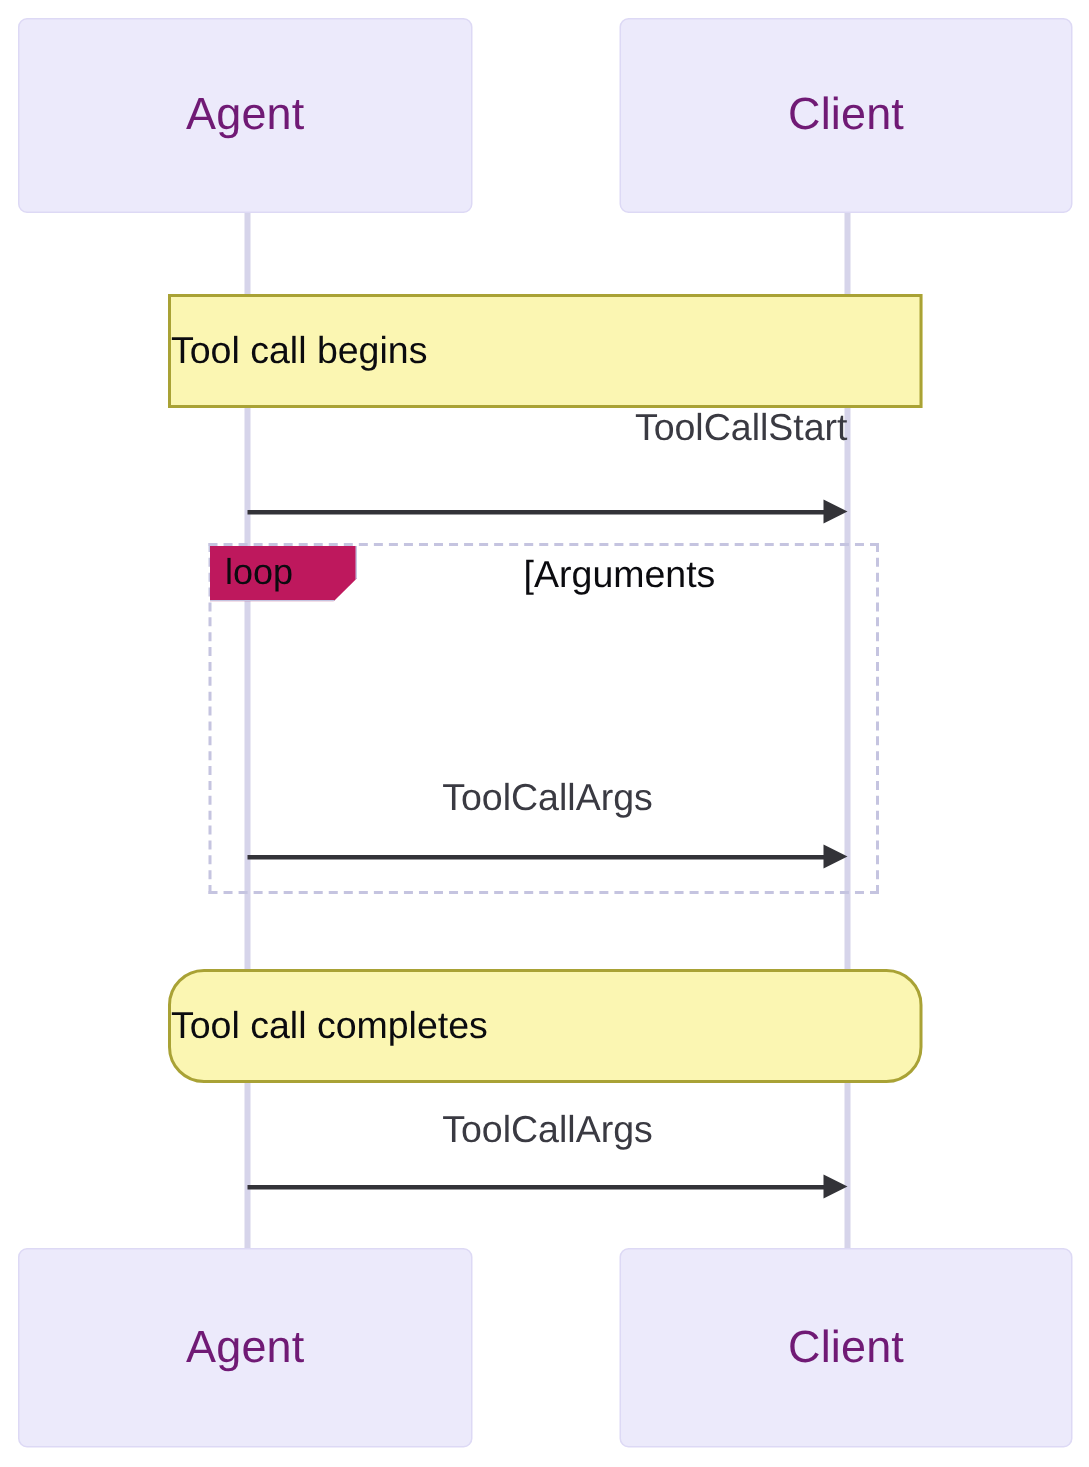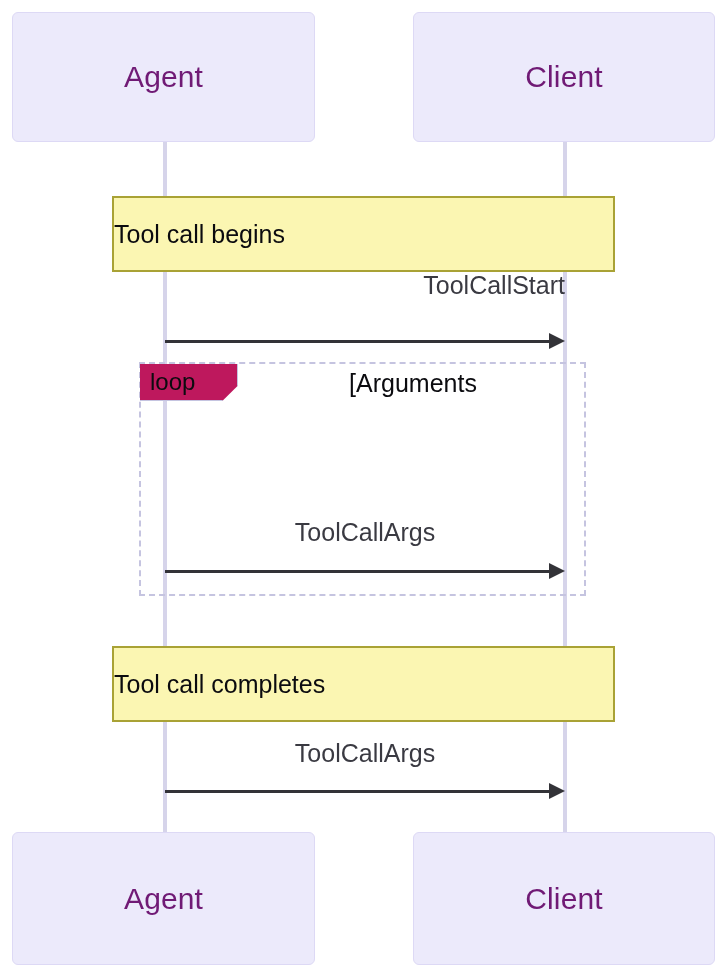--- a/index.html
+++ b/index.html
@@ -61,21 +61,21 @@
     align-items: center;
     justify-content: flex-start;
     margin-top: 31px;
   }
   .note-label {
     font-size: 25px;
     color: #0b0b0f;
     line-height: 1;
   }
   .note-begins    { left: 112px; top: 165px; width: 503px; height: 76px; }
-  .note-completes { left: 112px; top: 615px; width: 503px; height: 76px; }
+  .note-completes { left: 112px; top: 615px; width: 503px; height: 76px; border-radius: 24px; }
 
   
   .fragment {
     position: absolute;
     box-sizing: border-box;
     border: 2px dashed #c5c4e0;
     background: transparent;
   }
   .frag-loop { left: 139px; top: 362px; width: 447px; height: 234px; }
 

